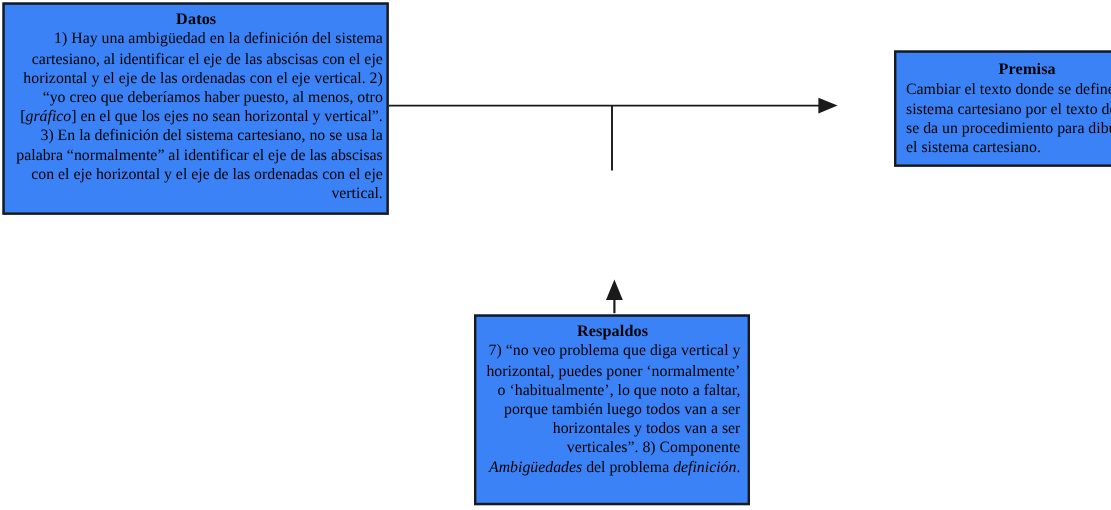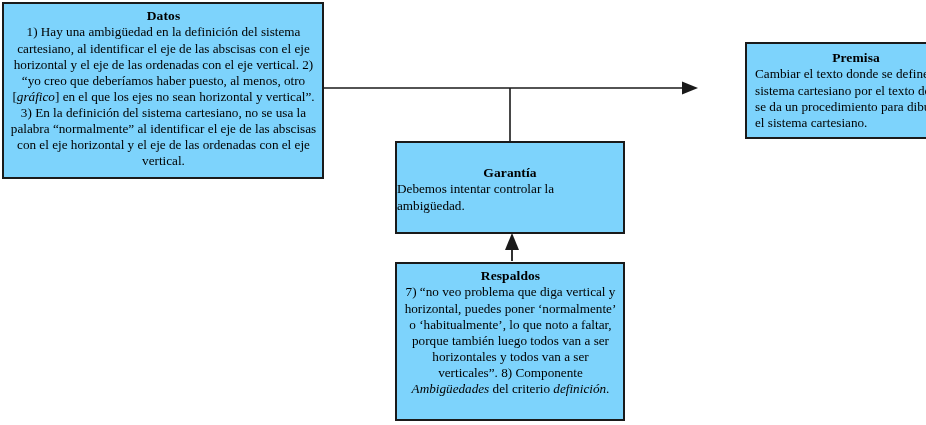--- a/index.html
+++ b/index.html
@@ -19,38 +19,38 @@
     position: absolute;
     left: 0;
     top: 0;
     width: 926px;
     height: 425px;
   }
   .box {
     position: absolute;
     box-sizing: border-box;
     border: 2px solid #1a1a1a;
-    background: #7dd3fc;
+    background: #3b82f6;
     text-align: center;
     line-height: 1.22;
     z-index: 2;
   }
   .box-title {
     display: block;
     font-weight: bold;
     text-align: center;
     font-size: 13.5px;
     letter-spacing: 0.1px;
   }
   .box-body {
     display: block;
     font-size: 13.2px;
   }
   .body-left {
-    text-align: center;
+    text-align: right;
   }
   .body-center {
     text-align: left;
   }
 
   
   #box-datos {
     left: 2px;
     top: 2px;
     width: 322px;
@@ -114,26 +114,20 @@
     <span class="box-body body-left"><span>1) Hay una ambigüedad en la definición del sistema cartesiano, al identificar el eje de las abscisas con el eje horizontal y el eje de las ordenadas con el eje vertical.</span>
       <span><span>2) “yo creo que deberíamos haber puesto, al menos, otro [</span><i>gráfico</i><span>] en el que los ejes no sean horizontal y vertical”.</span></span>
       <span>3) En la definición del sistema cartesiano, no se usa la palabra “normalmente” al identificar el eje de las abscisas con el eje horizontal y el eje de las ordenadas con el eje vertical.</span></span>
   </div>
 
   <div class="box" id="box-premisa">
     <span class="box-title">Premisa</span>
     <span class="box-body body-center">Cambiar el texto donde se define el sistema cartesiano por el texto donde se da un procedimiento para dibujar el sistema cartesiano.</span>
   </div>
 
-  <div class="box" id="box-garantia">
-    <div class="inner">
-      <span class="box-title">Garantía</span>
-      <span class="box-body body-center">Debemos intentar controlar la ambigüedad.</span>
-    </div>
-  </div>
 
   <div class="box" id="box-respaldos">
     <span class="box-title">Respaldos</span>
     <span class="box-body body-left"><span>7) “no veo problema que diga vertical y horizontal, puedes poner ‘normalmente’ o ‘habitualmente’, lo que noto a faltar, porque también luego todos van a ser horizontales y todos van a ser verticales”.</span>
-      <span><span>8) Componente </span><i>Ambigüedades</i><span> del criterio </span><i>definición</i><span>.</span></span></span>
+      <span><span>8) Componente </span><i>Ambigüedades</i><span> del problema </span><i>definición</i><span>.</span></span></span>
   </div>
 
 </div>
 
 </body></html>

